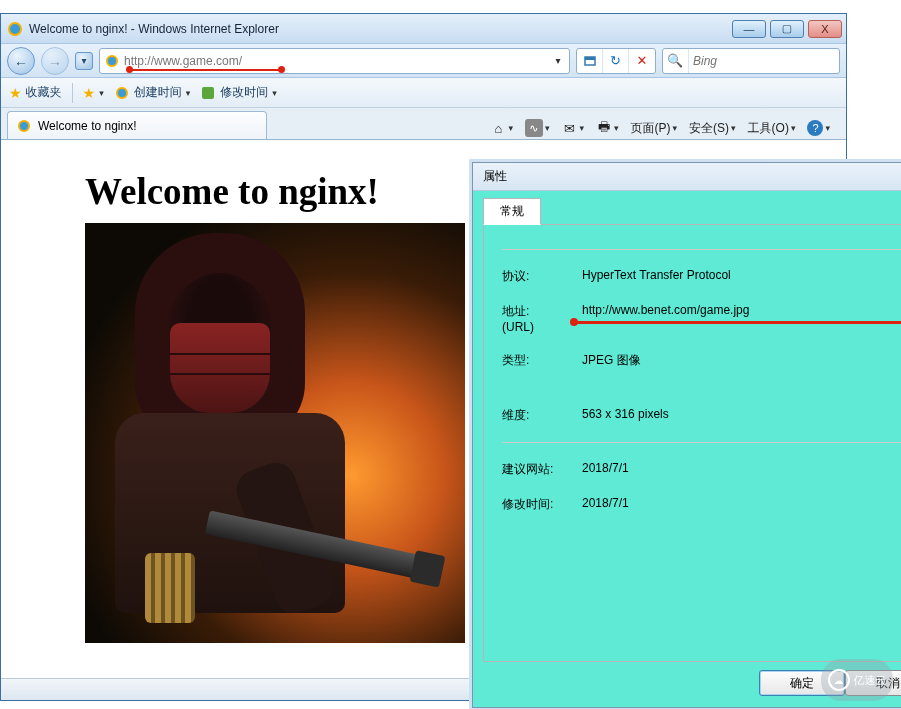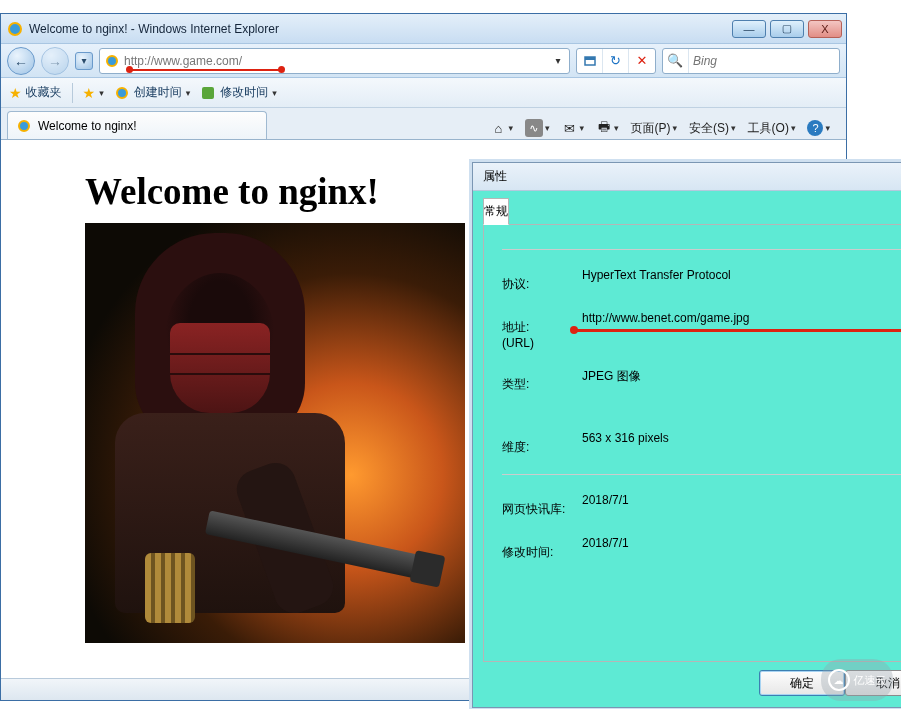--- a/index.html
+++ b/index.html
@@ -58,29 +58,29 @@
   .gun::after{content:"";position:absolute;right:-20px;top:-4px;width:30px;height:32px;background:#2b2b2b;border-radius:4px;}
   .ammo{position:absolute;left:30px;top:320px;width:50px;height:70px;background:repeating-linear-gradient(90deg,#b08a3a 0 6px,#6e5420 6px 10px);border-radius:6px;}
 
   
   .statusbar{position:absolute;left:0;bottom:0;right:0;height:22px;background:linear-gradient(#f1f5f9,#dde7f0);border-top:1px solid #b8cadb;display:flex;align-items:center;justify-content:flex-end;font-size:11px;padding:0 8px;gap:4px;}
   
   
   .dlg{position:absolute;left:472px;top:162px;width:480px;height:546px;background:#5eead4;border:1px solid #7a96b3;box-shadow:0 0 0 3px #cfe0f0;}
   .dlg-title{height:28px;background:linear-gradient(#eaf2fa,#d7e6f3);border-bottom:1px solid #b3c9dd;display:flex;align-items:center;padding:0 10px;font-size:12px;}
   .dlg-body{padding:6px 10px 0 10px;}
-  .dlg-tab{display:inline-block;padding:4px 0;font-size:12px;background:#fff;border:1px solid #b6b6b6;border-bottom:1px solid #fff;position:relative;top:1px;}
+  .dlg-tab{display:inline-block;padding:4px 16px;font-size:12px;background:#fff;border:1px solid #b6b6b6;border-bottom:1px solid #fff;position:relative;top:1px;}
   .dlg-panel{border:1px solid #b6b6b6;padding:14px 18px;height:438px;font-size:12px;font-family:"SimSun","NSimSun",monospace;}
   .file-row{display:flex;align-items:center;gap:30px;margin-bottom:40px;}
   .picicon{width:42px;height:42px;border:1px solid #888;display:flex;align-items:center;justify-content:center;position:relative;background:#fff;}
   .picicon .sq{width:20px;height:20px;background:#e33;}
   .picicon .br{position:absolute;right:-4px;bottom:-4px;width:18px;height:18px;}
   .hr{border:none;border-top:1px solid #ccc;margin:10px 0 18px 0;}
   .prop-row{display:flex;margin-bottom:18px;}
-  .prop-label{width:80px;color:#000;margin-top:8px;}
+  .prop-label{width:80px;color:#000;}
   .prop-val{flex:1;color:#000;position:relative;}
   .url-line{position:absolute;left:-8px;right:0;top:18px;height:3px;background:#d21;}
   .url-line::before,.url-line::after{content:"";position:absolute;width:8px;height:8px;background:#d21;border-radius:50%;top:-3px;}
   .url-line::before{left:-4px;} .url-line::after{right:-4px;}
   .dlg-foot{position:absolute;left:0;right:0;bottom:0;height:48px;display:flex;align-items:center;justify-content:flex-end;gap:0;padding:0 20px;}
   .btn{width:86px;height:26px;border:1px solid #8a8a8a;border-radius:3px;background:linear-gradient(#fdfdfd,#e7e7e7);font-size:12px;}
   .btn.primary{border-color:#3c7fb1;box-shadow:0 0 0 1px #a7d3f2 inset;}
   
   
   .wm{position:absolute;right:8px;bottom:8px;width:72px;height:42px;border-radius:20px;background:rgba(150,160,170,.35);display:flex;align-items:center;justify-content:center;color:#fff;font-size:11px;gap:4px;}
@@ -256,21 +256,21 @@
           <span class="prop-label">类型:</span>
           <span class="prop-val">JPEG 图像</span>
         </div>
       <div style="height:20px"></div>
       <div class="prop-row">
           <span class="prop-label">维度:</span>
           <span class="prop-val">563  x  316  pixels</span>
         </div>
       <hr class="hr">
       <div class="prop-row">
-          <span class="prop-label">网页快讯库:</span>
+          <span class="prop-label">建议网站:</span>
           <span class="prop-val">2018/7/1</span>
         </div>
       <div class="prop-row">
           <span class="prop-label">修改时间:</span>
           <span class="prop-val">2018/7/1</span>
         </div>
     </div>
   </div>
   <div class="dlg-foot">
     <button class="btn primary">确定</button>

